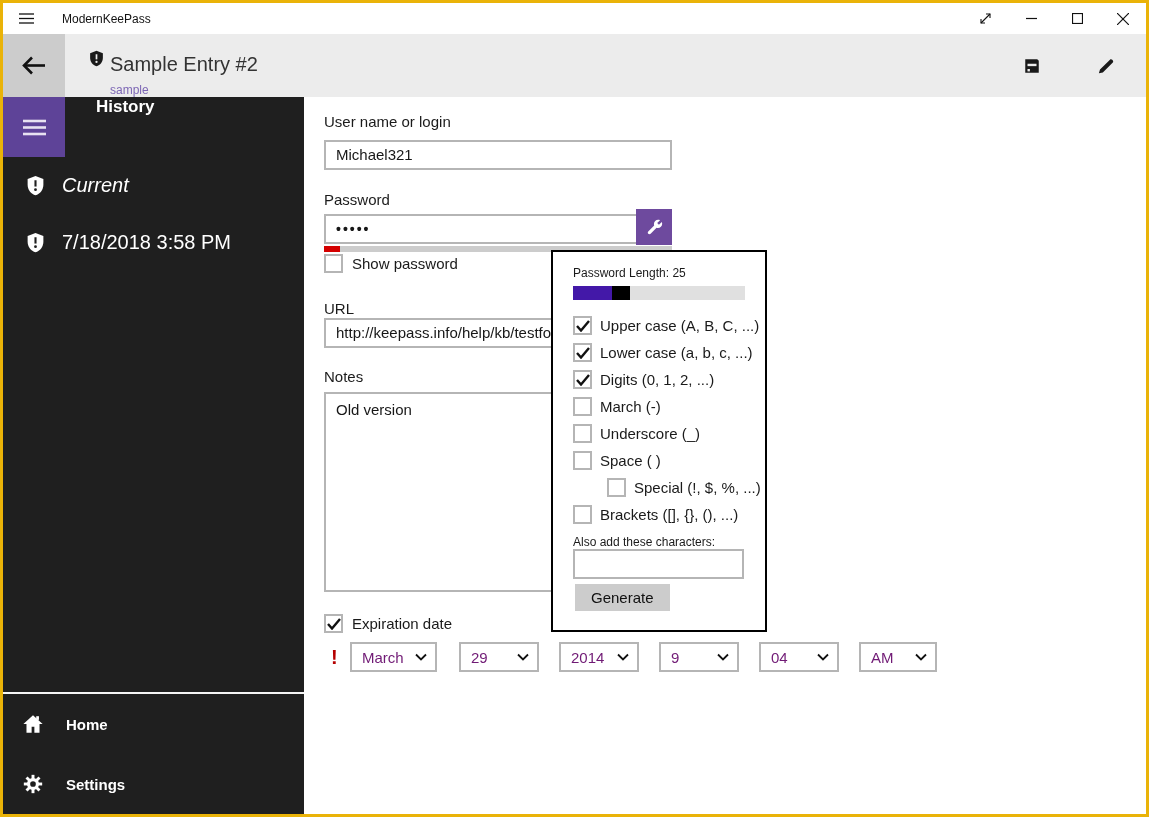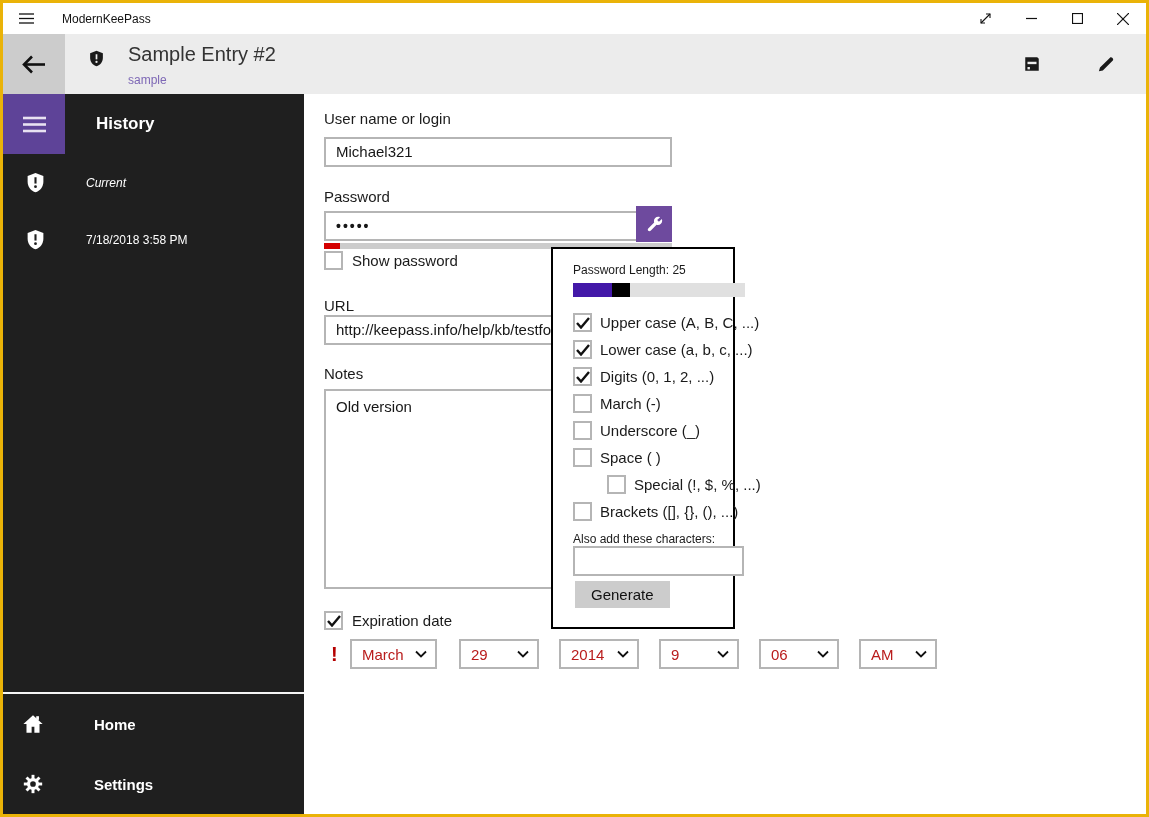--- a/index.html
+++ b/index.html
@@ -10,69 +10,69 @@
   .titlebar { flex:0 0 31px; background:#fff; display:flex; align-items:center; }
   .tb-hamburger { width:46px; height:31px; display:flex; align-items:center; justify-content:center; cursor:pointer; }
   .tb-title { font-size:12px; color:#111; margin-left:13px; }
   .tb-spacer { flex:1; }
   .tb-btn { width:46px; height:31px; display:flex; align-items:center; justify-content:center; cursor:pointer; }
 
   
   .app-header { flex:0 0 60px; background:#ececec; display:flex; align-items:stretch; }
   .back-btn { width:62px; background:#cccccc; display:flex; align-items:center; justify-content:center; cursor:pointer; }
   .header-shield { margin:16px 0 0 23px; }
-  .header-titles { margin-left:23px; padding-top:7px; }
+  .header-titles { margin-left:5px; padding-top:17px; }
   .entry-title { font-size:20px; color:#333; line-height:26px; }
   .entry-subtitle { font-size:12px; color:#7d67b5; margin-top:6px; }
   .header-spacer { flex:1; }
   .hdr-icon-btn { width:48px; display:flex; align-items:center; justify-content:center; cursor:pointer; }
   .hdr-gap { width:26px; }
   .hdr-right-pad { width:16px; }
 
   
   .body { flex:1; display:flex; min-height:0; }
 
   
   .sidebar { width:301px; background:#1f1f1f; color:#fff; display:flex; flex-direction:column; }
-  .sb-top { height:60px; display:flex; align-items:center; }
+  .sb-top { height:60px; display:flex; align-items:flex-start; }
   .sb-hamburger { width:62px; height:60px; background:#5e4398; display:flex; align-items:center; justify-content:center; cursor:pointer; }
   .sb-heading { margin-left:31px; font-size:17px; font-weight:bold; }
   .sb-item { height:57px; display:flex; align-items:center; padding-left:22px; cursor:pointer; }
   .sb-item:first-of-type { margin-top:4px; }
   .sb-item .icon { width:21px; display:flex; }
-  .sb-item-label { margin-left:40px; font-size:12px; }
+  .sb-item-label { margin-left:16px; font-size:20px; }
   .italic { font-style:italic; }
   .sb-spacer { flex:1; }
   .sb-footer { border-top:2px solid #f5f5f5; }
   .sb-foot-item { height:60px; display:flex; align-items:center; padding-left:19px; cursor:pointer; }
   .sb-foot-item .icon { width:22px; display:flex; }
-  .sb-foot-label { margin-left:50px; font-size:15px; font-weight:bold; }
+  .sb-foot-label { margin-left:22px; font-size:15px; font-weight:bold; }
 
   
   .main { flex:1; position:relative; background:#fff; color:#1a1a1a; }
   .lbl { position:absolute; font-size:15px; color:#1b1b1b; }
   .tbox { position:absolute; width:348px; height:30px; border:2px solid #b5b5b5; background:#fff; font-size:15px; color:#171717; padding:0 10px; line-height:26px; white-space:nowrap; overflow:hidden; font-family:"Liberation Sans", sans-serif; }
   .pw-text { font-weight:bold; letter-spacing:2px; font-size:14px; }
   .wrench-btn { position:absolute; left:332px; top:112px; width:36px; height:36px; background:#6e4a9e; display:flex; align-items:center; justify-content:center; cursor:pointer; }
   .strength { position:absolute; left:20px; top:149px; width:348px; height:6px; background:#cccccc; }
   .strength-fill { height:6px; background:#d40000; }
   .chk { width:19px; height:19px; border:2px solid #b5b5b5; background:#fff; display:flex; align-items:center; justify-content:center; cursor:pointer; flex:0 0 19px; }
   .chk .tick { visibility:hidden; }
   .chk.checked .tick { visibility:visible; }
   .chk-row { position:absolute; display:flex; align-items:center; }
   .chk-row .chk-label { margin-left:9px; font-size:15px; }
   .exp-label { font-size:16px; }
   .notes { padding-top:6px; height:200px; line-height:20px; }
   .warn { position:absolute; left:27px; top:545px; width:14px; font-size:20px; font-weight:bold; color:#b50000; line-height:30px; }
   .dd { position:absolute; top:545px; height:30px; border:2px solid #b5b5b5; background:#fff; display:flex; align-items:center; padding:0 8px 0 10px; cursor:pointer; }
-  .dd-value { font-size:15px; color:#b91c1c; flex:1; }
+  .dd-value { font-size:15px; color:#701a75; flex:1; }
   .dd .chev { margin-left:6px; flex:0 0 auto; }
 
   
-  .popup { position:absolute; left:247px; top:153px; width:184px; height:382px; background:#fff; border:2px solid #000; z-index:10; }
+  .popup { position:absolute; left:247px; top:153px; width:216px; height:382px; background:#fff; border:2px solid #000; z-index:10; }
   .pop-length { position:absolute; left:20px; top:14px; font-size:12px; color:#1a1a1a; }
   .slider { position:absolute; left:20px; top:34px; width:172px; height:14px; background:#e0e0e0; display:flex; cursor:pointer; }
   .slider-fill { height:14px; background:#4318a8; }
   .slider-thumb { width:18px; height:14px; background:#000; }
   .pop-row { position:absolute; left:20px; display:flex; align-items:center; }
   .pop-row .chk-label { margin-left:8px; font-size:15px; white-space:nowrap;text-align:right; }
   .pop-also { position:absolute; left:20px; top:283px; font-size:12px; color:#1a1a1a; }
   .pop-input { position:absolute; left:20px; top:297px; width:171px; height:30px; border:2px solid #b5b5b5; font-size:15px; padding:0 8px; font-family:"Liberation Sans", sans-serif; }
   .gen-btn { position:absolute; left:22px; top:332px; height:27px; padding:0 14px; background:#cccccc; border:2px solid #cccccc; font-size:15px; color:#111; cursor:pointer; font-family:"Liberation Sans", sans-serif; }
 </style>
@@ -283,21 +283,21 @@
             <path d="M1 1.5 L6 6.5 L11 1.5"></path>
           </svg>
       </div>
       <div class="dd" style="left:355px; width:80px;">
         <span class="dd-value">9</span>
         <svg class="chev" width="12" height="8" viewBox="0 0 12 8" fill="none" stroke="#111" stroke-width="1.8">
             <path d="M1 1.5 L6 6.5 L11 1.5"></path>
           </svg>
       </div>
       <div class="dd" style="left:455px; width:80px;">
-        <span class="dd-value">06</span>
+        <span class="dd-value">04</span>
         <svg class="chev" width="12" height="8" viewBox="0 0 12 8" fill="none" stroke="#111" stroke-width="1.8">
             <path d="M1 1.5 L6 6.5 L11 1.5"></path>
           </svg>
       </div>
       <div class="dd" style="left:555px; width:78px;">
         <span class="dd-value">AM</span>
         <svg class="chev" width="12" height="8" viewBox="0 0 12 8" fill="none" stroke="#111" stroke-width="1.8">
             <path d="M1 1.5 L6 6.5 L11 1.5"></path>
           </svg>
       </div>

